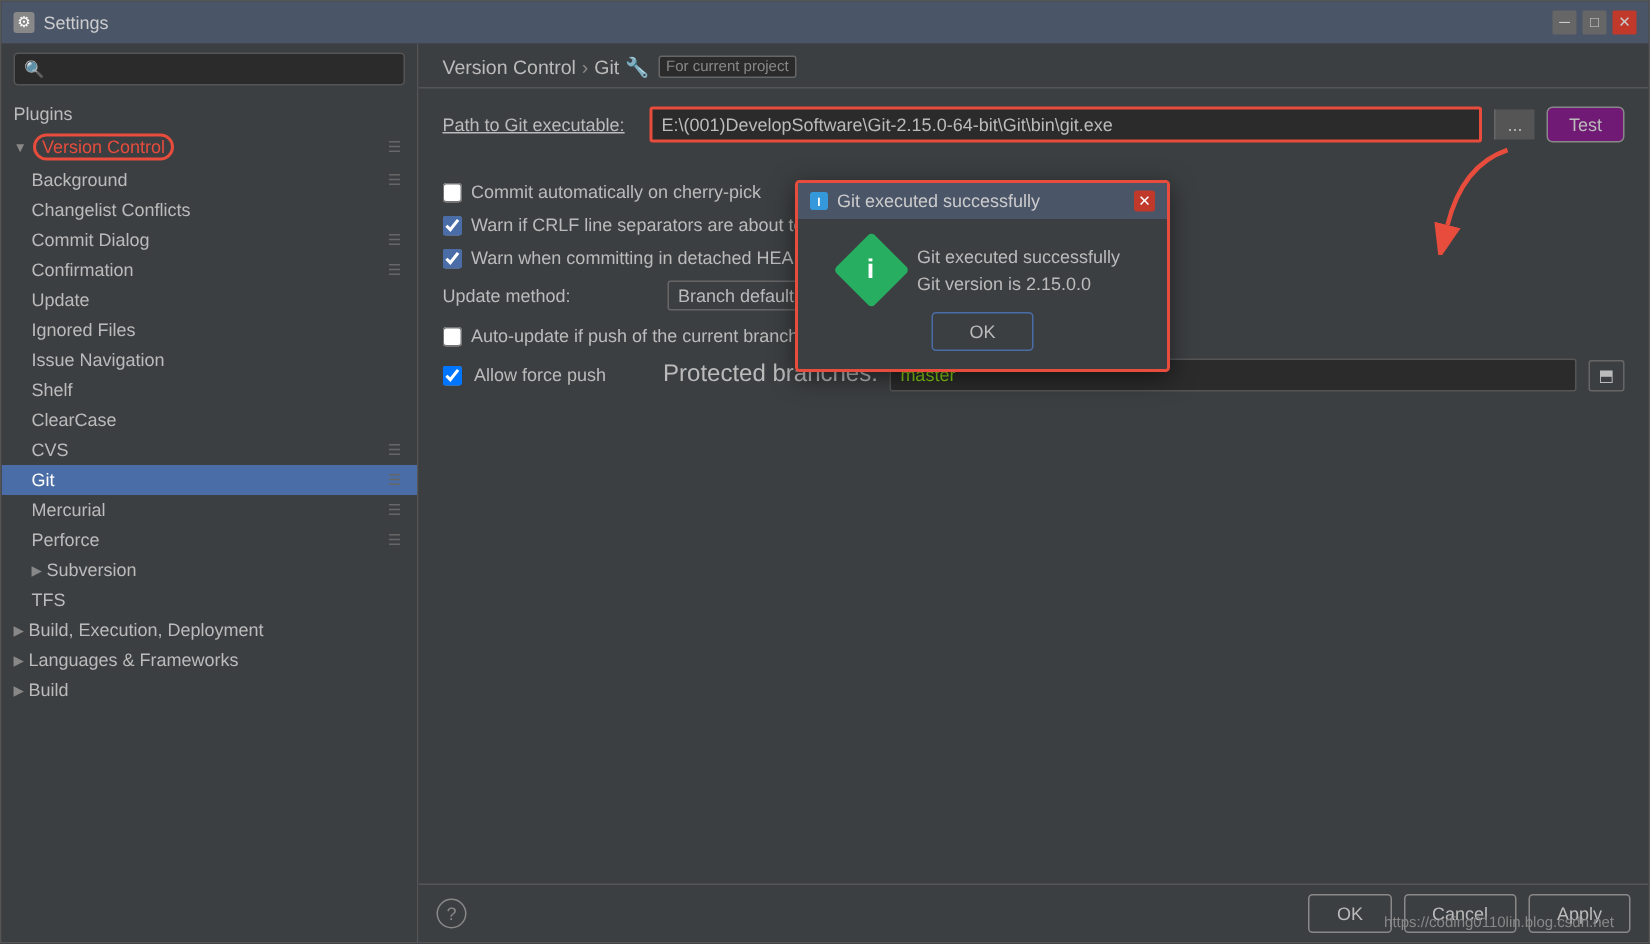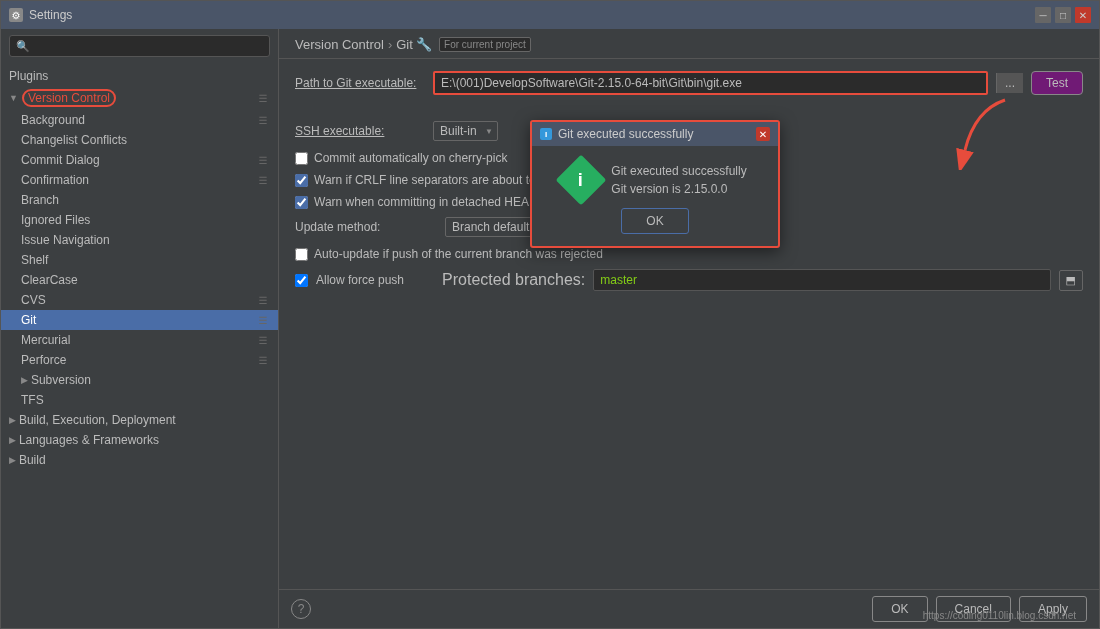--- a/index.html
+++ b/index.html
@@ -509,21 +509,21 @@
       </div>
       <div class="sidebar-item">
         <span class="sidebar-item-label">Commit Dialog</span>
         <div class="sidebar-icon-right">☰</div>
       </div>
       <div class="sidebar-item">
         <span class="sidebar-item-label">Confirmation</span>
         <div class="sidebar-icon-right">☰</div>
       </div>
       <div class="sidebar-item">
-        <span class="sidebar-item-label">Branch</span>
+        <span class="sidebar-item-label">Update</span>
       </div>
       <div class="sidebar-item">
         <span class="sidebar-item-label">Ignored Files</span>
       </div>
       <div class="sidebar-item">
         <span class="sidebar-item-label">Issue Navigation</span>
       </div>
       <div class="sidebar-item">
         <span class="sidebar-item-label">Shelf</span>
       </div>
@@ -583,28 +583,20 @@
 
         <div class="form-row">
           <span class="form-label underline">Path to Git executable:</span>
           <div class="path-input-container">
             <input class="path-input" type="text" value="E:\(001)DevelopSoftware\Git-2.15.0-64-bit\Git\bin\git.exe" style="">
           </div>
           <button class="dots-btn">...</button>
           <button class="test-btn">Test</button>
         </div>
 
-        <div class="ssh-row">
-          <span class="form-label underline">SSH executable:</span>
-          <div class="select-wrapper">
-            <select class="select-dropdown">
-              <option>Built-in</option>
-            </select>
-          </div>
-        </div>
 
         <div class="checkbox-row">
           <input type="checkbox" id="cb1" style="">
           <label class="checkbox-label" for="cb1">Commit automatically on cherry-pick</label>
         </div>
         <div class="checkbox-row">
           <input type="checkbox" id="cb2" checked="" style="">
           <label class="checkbox-label" for="cb2">Warn if CRLF line separators are about to be committed</label>
         </div>
         <div class="checkbox-row">

